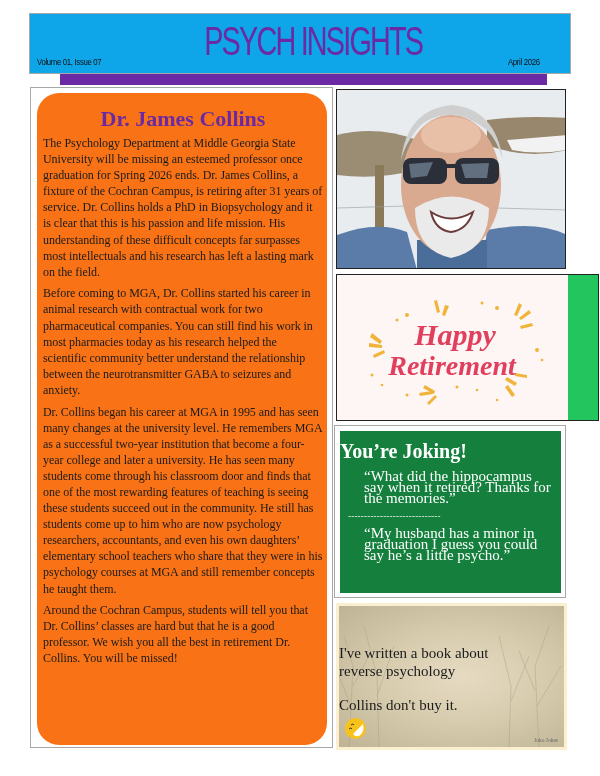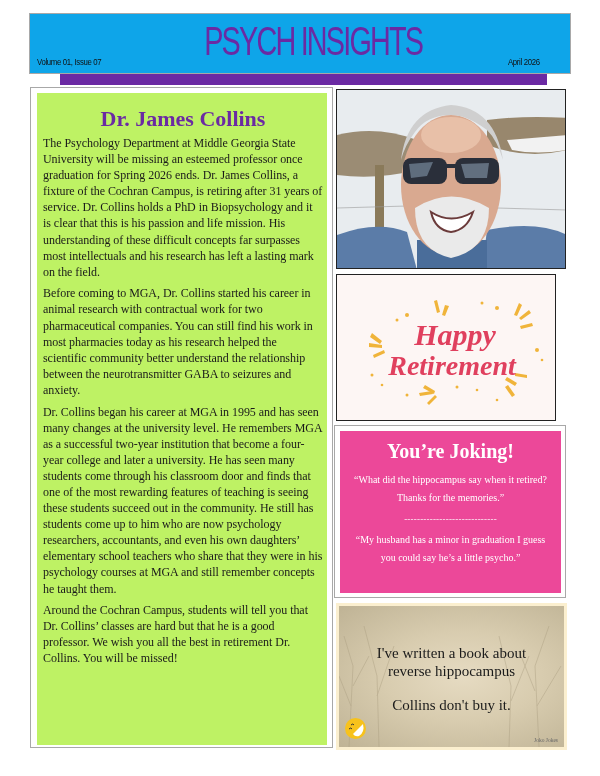--- a/index.html
+++ b/index.html
@@ -29,68 +29,69 @@
   .purple-bar {
     position: absolute; left: 60px; top: 74px; width: 487px; height: 11px; background: #6b2aa3;
   }
 
   .article {
     position: absolute; left: 30px; top: 87px; width: 303px; height: 661px;
     border: 1px solid #a8a8a8; background: #fff;
   }
   .article-inner {
     position: absolute; left: 6px; top: 5px; width: 290px; height: 652px;
-    background: #bef264; padding: 14px 4px 0 6px;
+    background: #f97316; padding: 14px 4px 0 6px; border-radius: 22px;
   }
   .article h1 {
     font-family: "Liberation Serif", serif; font-weight: bold; font-size: 22px;
     color: #6b2aa3; text-align: center; line-height: 24px; margin-bottom: 4px;
   }
   .article p {
     font-family: Liberation Serif, serif; font-size: 12px; line-height: 16.1px;
     color: #1a1a1a; margin-bottom: 5.5px; letter-spacing: -0.05px;
   }
 
   .photo {
     position: absolute; left: 336px; top: 89px; width: 230px; height: 180px;
     border: 1.5px solid #222; overflow: hidden;
     background: linear-gradient(180deg, #e9eef3 0%, #dfe6ec 30%, #8a7a60 38%, #efefef 55%, #e4e8ea 100%);
   }
   .retire {
-    position: absolute; left: 336px; top: 274px; width: 220px; height: 147px;
-    border: 1.5px solid #222; background: #a16207; overflow: hidden;
+    position: absolute; left: 336px; top: 274px; width: 263px; height: 147px;
+    border: 1.5px solid #222; background: #22c55e; overflow: hidden;
   }
   .joke-box {
     position: absolute; left: 334px; top: 425px; width: 232px; height: 173px;
     border: 1px solid #a8a8a8; background: #fff;
   }
   .joke-inner {
     position: absolute; left: 5px; top: 5px; width: 221px; height: 162px;
-    background: #ec4899; color: #fff; text-align: center; padding-top: 8px;
+    background: #15803d; color: #fff; text-align: left; padding-top: 8px;
   }
   .joke-inner h2 {
     font-family: "Liberation Serif", serif; font-weight: bold; font-size: 20px; line-height: 24px;
     margin-bottom: 8px; color: #fff;
   }
   .joke-inner p {
-    font-family: "Liberation Serif", serif; font-size: 10px; line-height: 18px; color: #fff;
+    font-family: "Liberation Serif", serif; font-size: 15px; line-height: 11px; color: #fff;
     padding: 0 8px;
+    margin-left: 16px;
   }
   .joke-inner .divider { font-size: 9px; line-height: 12px; margin: 6px 0 6px 0; letter-spacing: 0.2px; }
 
   .book {
     position: absolute; left: 336px; top: 603px; width: 231px; height: 147px;
     background: #fbefcf; padding: 3px;
   }
   .book-inner {
     position: relative; width: 100%; height: 100%; overflow: hidden;
     background: radial-gradient(ellipse at 55% 50%, #e6dbc2 0%, #d8ccaf 45%, #bfb395 100%);
   }
   .book-text {
-    position: absolute; left: 0; right: 0; top: 38px; text-align: center;
+    position: absolute; left: 0; right: 0; top: 38px; text-align: left;
     font-family: "Liberation Serif", serif; font-size: 15px; line-height: 18px; color: #1b1b1b;
   }
   .book-text .gap { height: 16px; }
   .book-credit {
     position: absolute; right: 6px; bottom: 4px; font-family: "Liberation Serif", serif;
     font-size: 5.5px; color: #666;
   }
   .emoji {
     position: absolute; left: 6px; bottom: 8px; width: 21px; height: 21px; border-radius: 50%;
     background: #f7c21c;
@@ -191,21 +192,21 @@
     <svg width="225" height="141" viewBox="0 0 225 141" style="position:absolute;left:0;top:0;">
       <g stroke="#a99d80" stroke-width="0.8" fill="none" opacity="0.55">
         <path d="M10 141 L14 60 L5 30 M14 80 L30 50 M12 100 L0 70"></path>
         <path d="M40 141 L38 70 L25 20 M38 90 L55 40"></path>
         <path d="M200 141 L196 60 L210 20 M196 85 L180 45 M198 100 L222 60"></path>
         <path d="M170 141 L172 80 L160 30 M172 95 L190 50"></path>
       </g>
     </svg>
     <div class="book-text">
       <div>I've written a book about</div>
-      <div>reverse hippocampus</div>
+      <div>reverse psychology</div>
       <div class="gap"></div>
       <div>Collins don't buy it.</div>
     </div>
     <div class="emoji">
       <svg width="21" height="21" viewBox="0 0 21 21">
         <path d="M6 7 q2 -2 3 0" stroke="#333" stroke-width="1" fill="none"></path>
         <path d="M4 11 q2 -2 3 0" stroke="#333" stroke-width="1" fill="none"></path>
         <path d="M8 16 L18 6 Q20 14 14 18 Q10 19 8 16 Z" fill="#fff"></path>
       </svg>
     </div>

